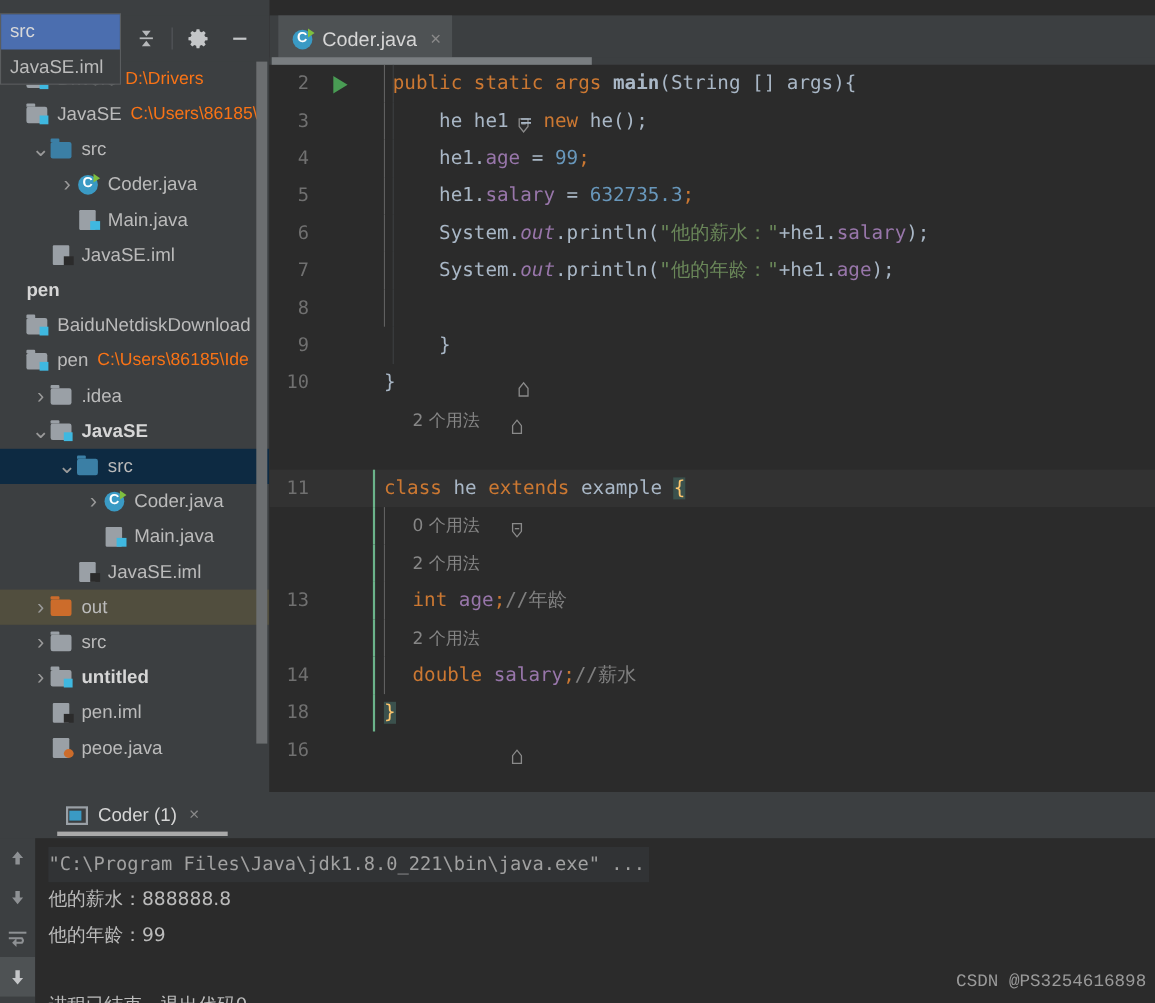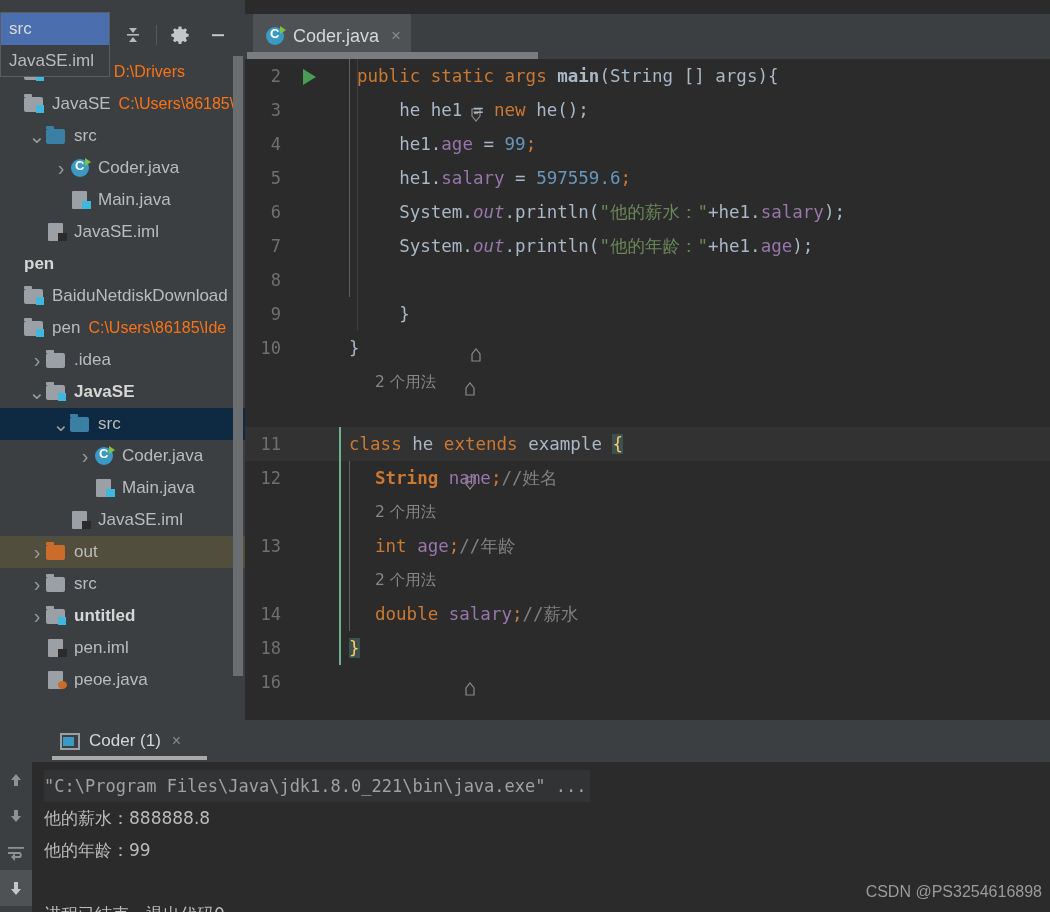--- a/index.html
+++ b/index.html
@@ -132,21 +132,21 @@
   .cside-btn.active { background:#4e5254; }
 
   #console-out { position:absolute; left:32px; top:42px; width:1018px; height:150px;
     background:#2b2b2b; font-family:"DejaVu Sans Mono", monospace; font-size:17px;
     padding:8px 0 0 12px; }
   .conline { height:32px; line-height:32px; white-space:pre; color:#bbbbbb; }
   .conline.cmdline { color:#a1a1a1; display:inline-block; background:#313335; padding-right:4px; }
   .conline.exit { color:#bbbbbb; }
 
   #watermark { position:absolute; right:8px; top:883px; color:#9a9a9a; font-size:16px;
-    font-family:Liberation Sans, sans-serif; }
+    font-family:Liberation Mono, monospace; }
 
   .cjk { font-family:"DejaVu Sans", sans-serif; }
 </style>
 </head>
 <body>
 
 <div id="app">
 
   <div id="project-panel">
 
@@ -387,21 +387,21 @@
           <span class="foldline"></span>
         </span><span class="vsep"></span>
         <span class="code">    <span class="id">he1.</span><span class="field">age</span> <span class="br">=</span> <span class="num">99</span><span class="kw">;</span></span>
       </div>
 
       <div class="cl">
         <span class="gut">
           <span class="lno">5</span>
           <span class="foldline"></span>
         </span><span class="vsep"></span>
-        <span class="code">    <span class="id">he1.</span><span class="field">salary</span> <span class="br">=</span> <span class="num">597559.6</span><span class="kw">;</span></span>
+        <span class="code">    <span class="id">he1.</span><span class="field">salary</span> <span class="br">=</span> <span class="num">632735.3</span><span class="kw">;</span></span>
       </div>
 
       <div class="cl">
         <span class="gut">
           <span class="lno">6</span>
           <span class="foldline"></span>
         </span><span class="vsep"></span>
         <span class="code">    <span class="id">System.</span><span class="fieldi">out</span><span class="id">.println</span><span class="br">(</span><span class="str">"<span class="cjk">他的薪水：</span>"</span><span class="br">+</span><span class="id">he1.</span><span class="field">salary</span><span class="br">);</span></span>
       </div>
 
@@ -456,29 +456,26 @@
           <span class="foldbox" style="left:92px;">
             <svg width="14" height="16" viewBox="0 0 14 16">
               <path d="M3 1 h8 v7 l-4 5 l-4 -5 z" fill="none" stroke="#8a8a8a" stroke-width="1.2"></path>
               <rect x="5" y="5" width="4" height="1.2" fill="#8a8a8a"></rect>
             </svg>
           </span>
         </span>
         <span class="code" style="left:104px;"><span class="kw">class</span> <span class="id">he</span> <span class="kw">extends</span> <span class="id">example</span> <span class="brhl">{</span></span>
       </div>
 
-
-      <div class="cl">
-        <span class="gut">
-          <span class="lno">12</span>
-          <span class="changebar"></span>
-          <span class="foldline" style="left:104px;"></span>
-        </span>
-        <span class="code" style="left:130px;"><span class="kwb">String</span> <span class="field">name</span><span class="kw">;</span><span class="cmt">//<span class="cjk">姓名</span></span></span>
-      </div>
+      <div class="cl">
+        <span class="changebar" style="left:94px;"></span>
+        <span class="foldline" style="left:104px;"></span>
+        <span class="inlay cjk" style="left:130px;">0 个用法</span>
+      </div>
+
 
       <div class="cl">
         <span class="changebar" style="left:94px;"></span>
         <span class="foldline" style="left:104px;"></span>
         <span class="inlay cjk" style="left:130px;">2 个用法</span>
       </div>
 
       <div class="cl">
         <span class="gut">
           <span class="lno">13</span>

